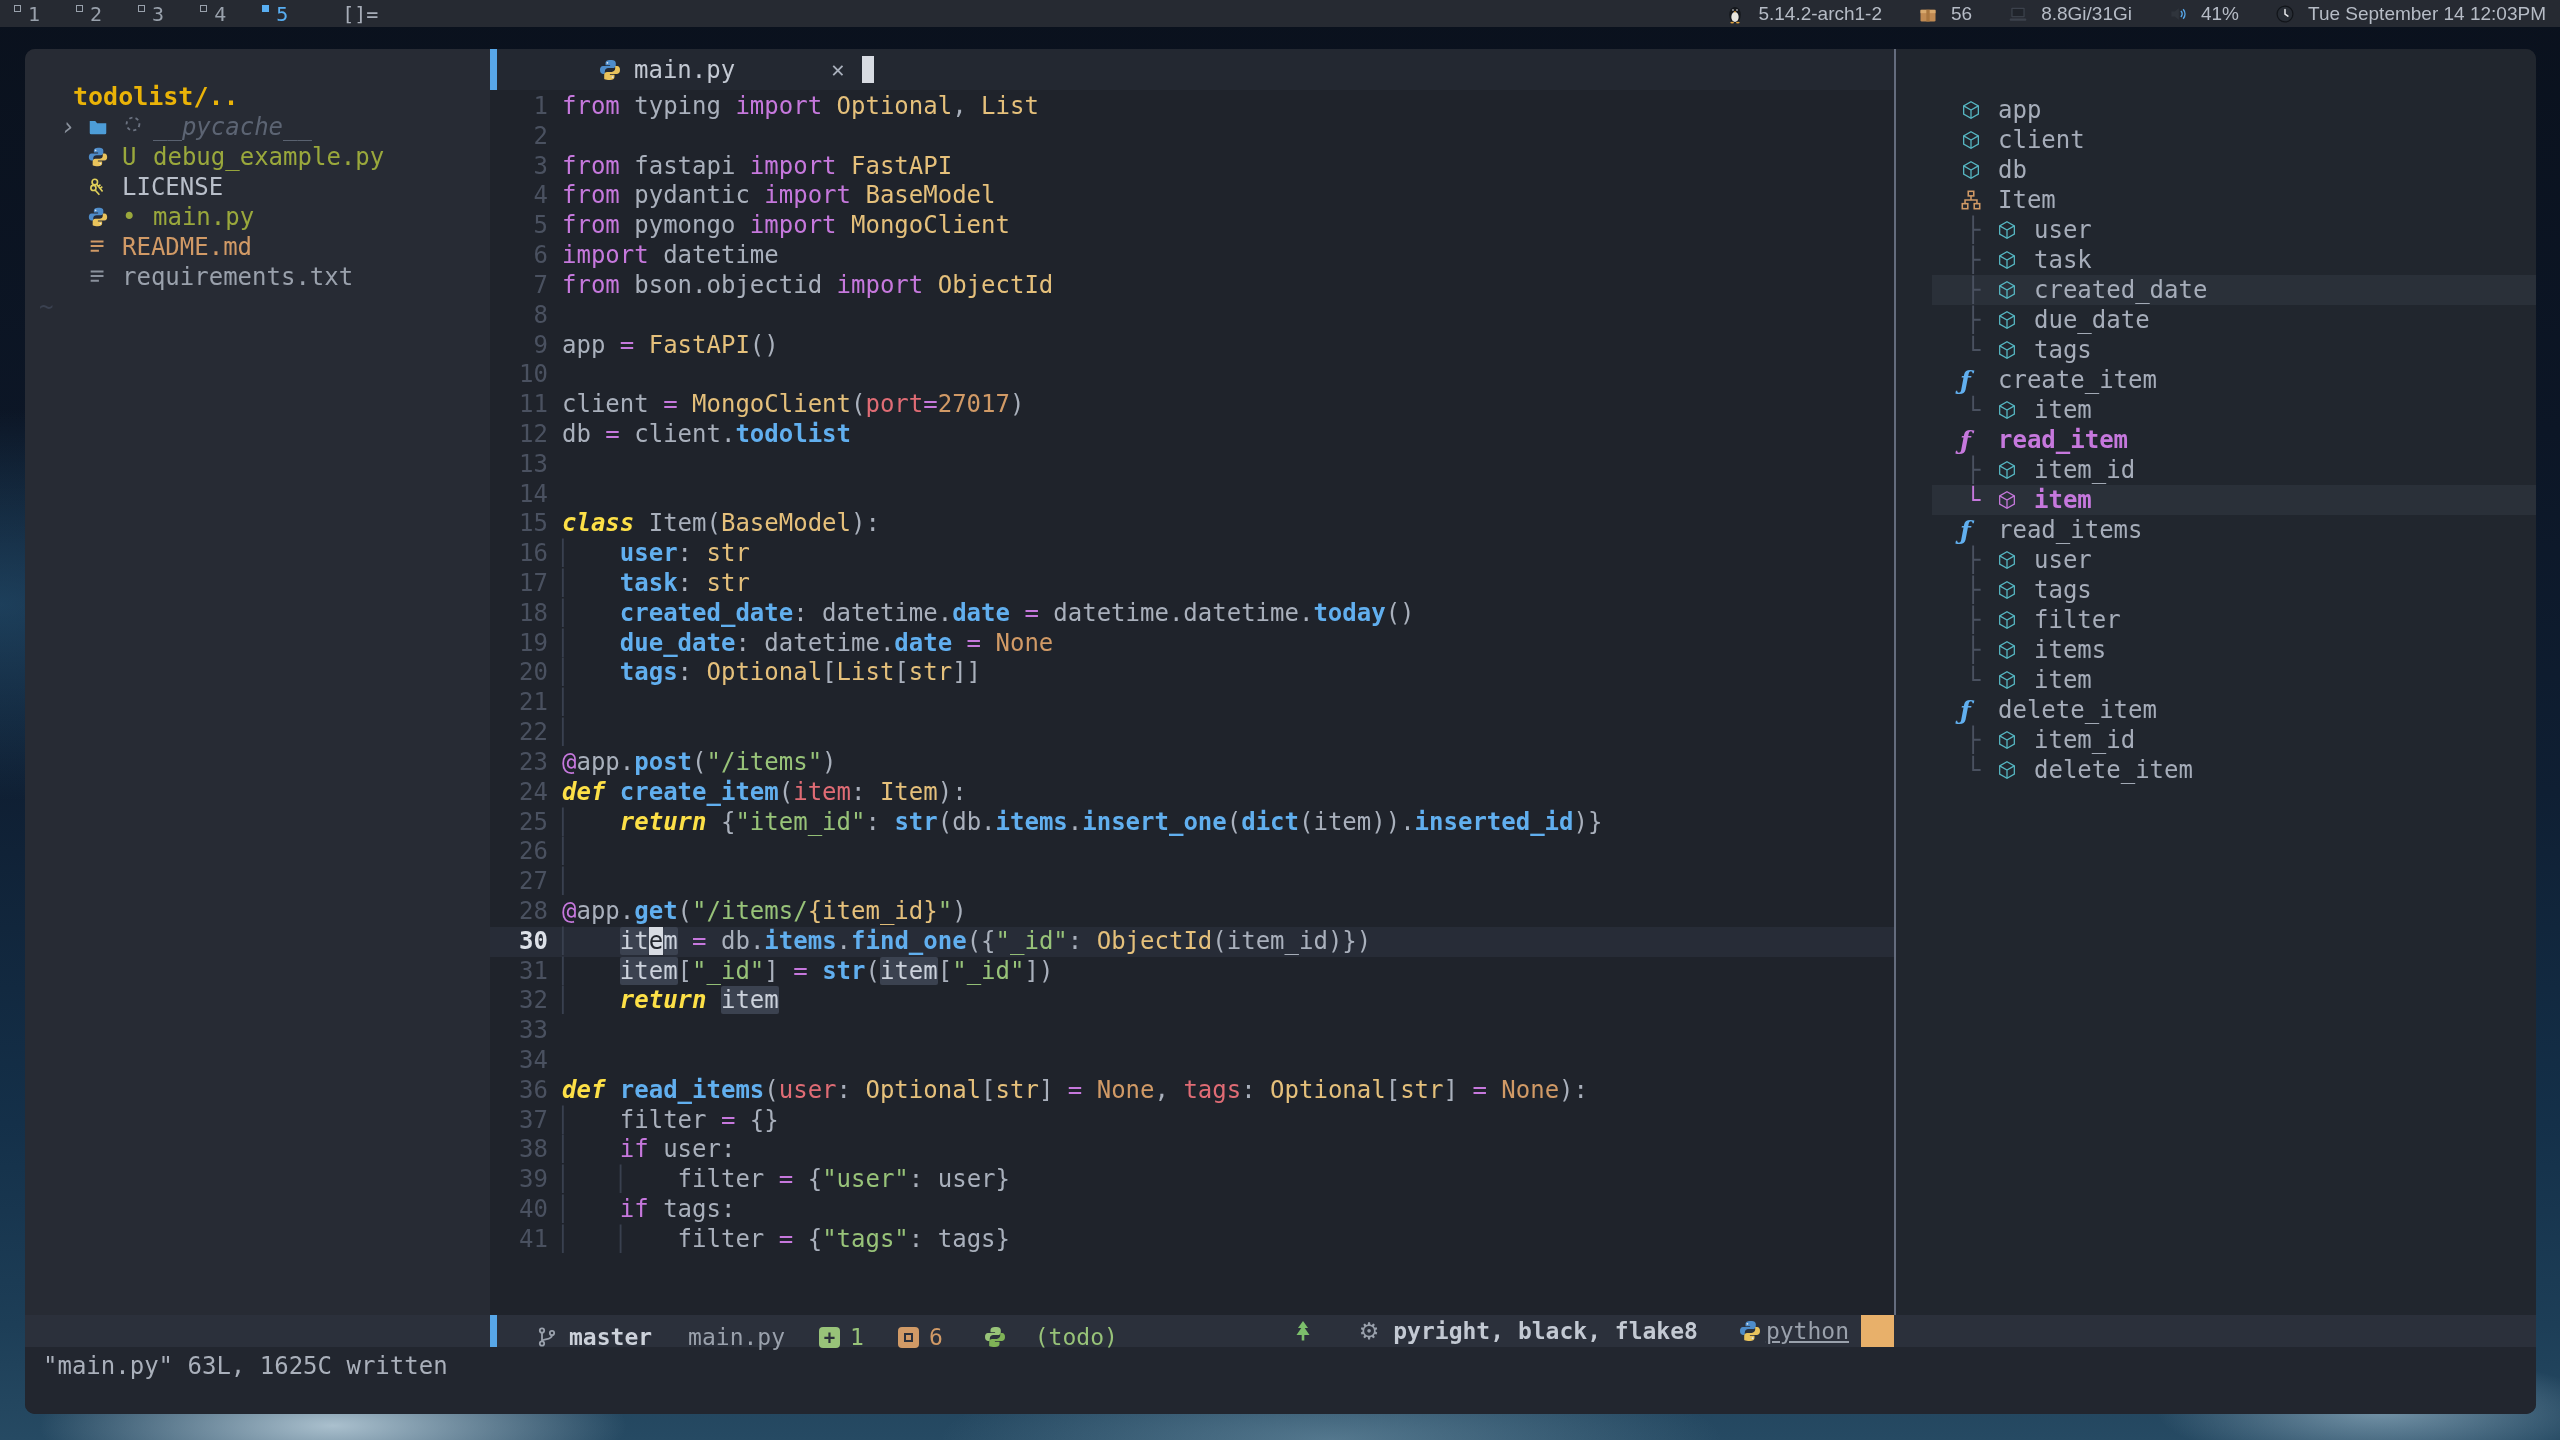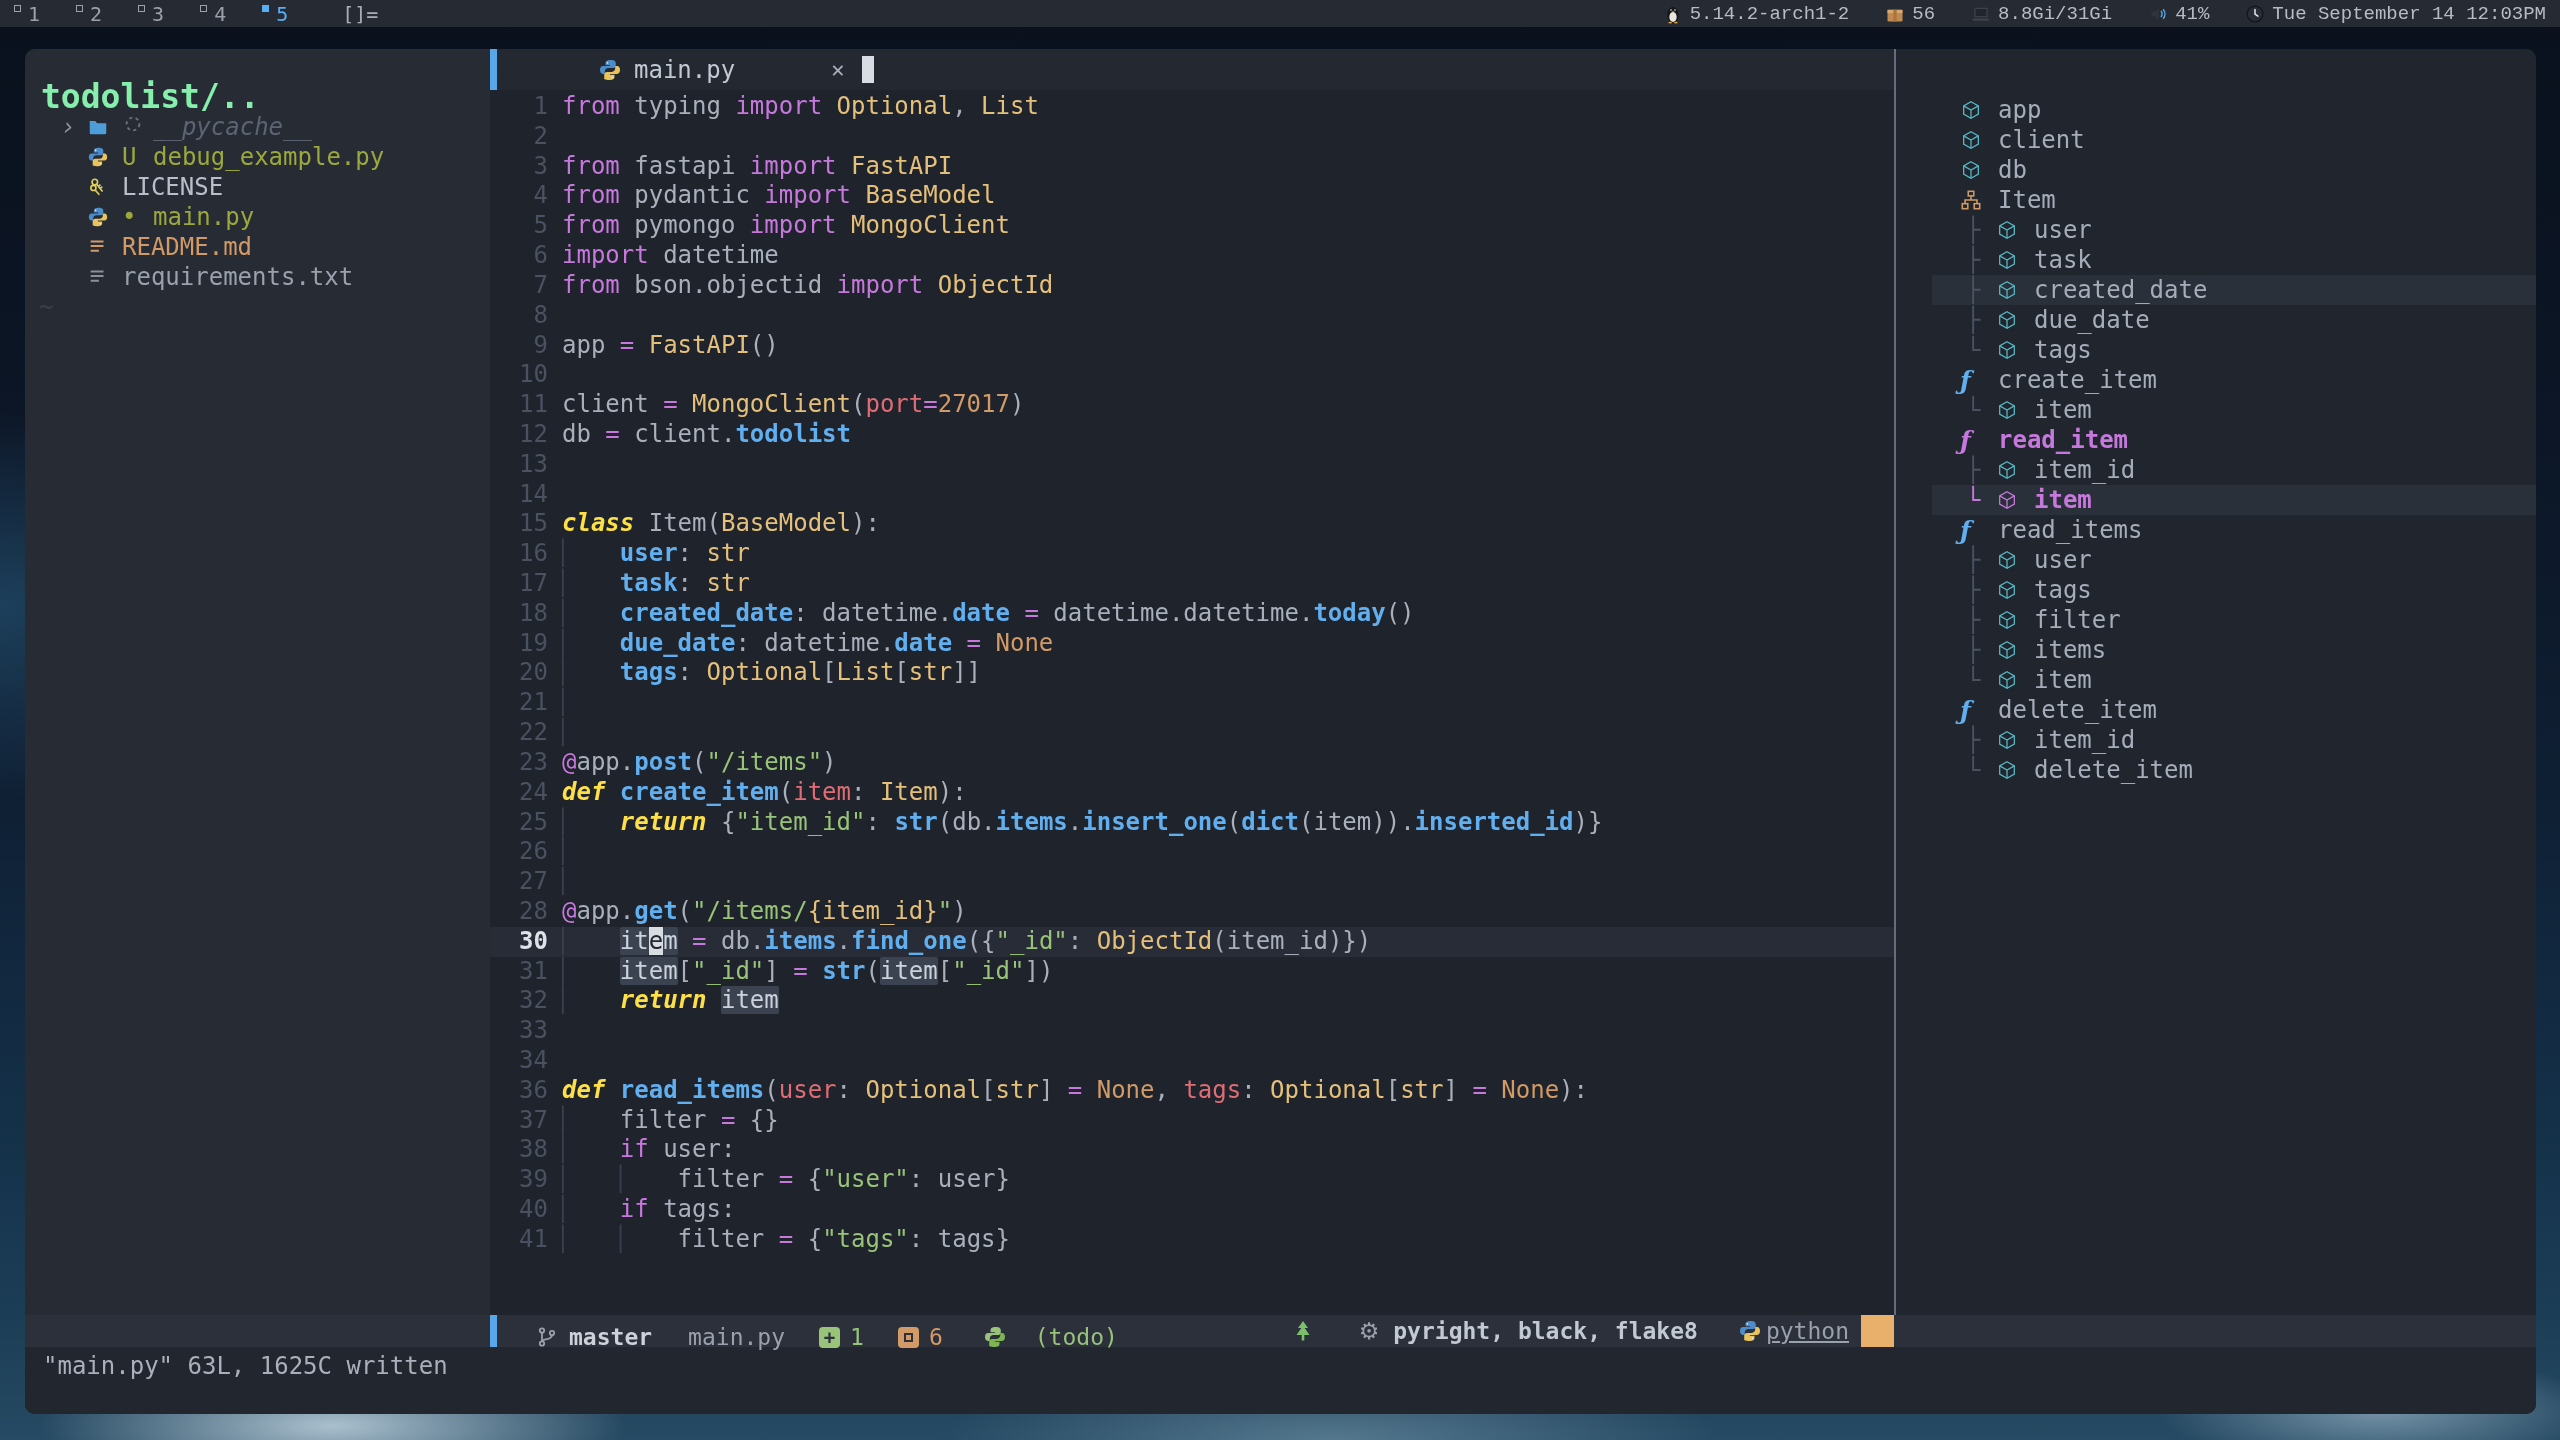--- a/index.html
+++ b/index.html
@@ -19,34 +19,34 @@
   .topbar { position:absolute; left:0; top:0; width:2560px; height:27px;
     background:#262a32; display:flex; align-items:center; padding:0 14px;
     font-family:"DejaVu Sans Mono", monospace; }
   .ws { display:flex; align-items:flex-start; margin-right:36px; cursor:default; }
   .ws .sq { width:7px; height:7px; border:1.5px solid #99a1ac; margin:3px 7px 0 0; }
   .ws .num { font-size:20px; color:#99a1ac; line-height:24px; }
   .ws.active .sq { background:#58aef2; border-color:#58aef2; }
   .ws.active .num { color:#58aef2; }
   .layout-ind { font-size:20px; color:#a7adb8; margin-left:18px; }
   .bar-right { margin-left:auto; display:flex; align-items:center; gap:36px; }
-  .bar-mod { display:flex; align-items:center; gap:7px;
-    font-family:Liberation Mono, monospace; font-size:19px; color:#b6bcc6; }
+  .bar-mod { display:flex; align-items:center; gap:13px;
+    font-family:Liberation Sans, sans-serif; font-size:19px; color:#b6bcc6; }
   .bar-mod .ico, .bar-mod .ico svg { width:20px; height:20px; display:inline-flex; }
 
   
   .window { position:absolute; left:25px; top:49px; width:2511px; height:1365px;
     border-radius:10px; overflow:hidden; background:#21252d;
     display:flex; flex-direction:column; }
   .main { flex:1; display:flex; min-height:0; }
 
   
   .filetree { width:465px; flex:none; background:#272b34; padding-top:33px; }
-  .f-root { height:30px; line-height:30px; padding-left:16px; font-size:33px;
-    font-weight:700; color:#86efac; }
+  .f-root { height:30px; line-height:30px; padding-left:48px; font-size:25px;
+    font-weight:700; color:#eab308; }
   .frow { height:30px; display:flex; align-items:center; padding-left:36px; font-size:24px; }
   .frow .sp { width:26px; flex:none; }
   .frow .chev { width:26px; flex:none; color:#8a919c; font-size:24px; }
   .frow .ico { width:26px; flex:none; margin-right:9px; display:inline-flex; }
   .frow .ico svg { width:22px; height:22px; }
   .frow .status { width:31px; flex:none; }
   .f-dim { color:#5c6473; font-style:italic; }
   .f-green { color:#9aa83c; }
   .f-plain { color:#b9bfca; }
   .f-orange { color:#d19a66; }

